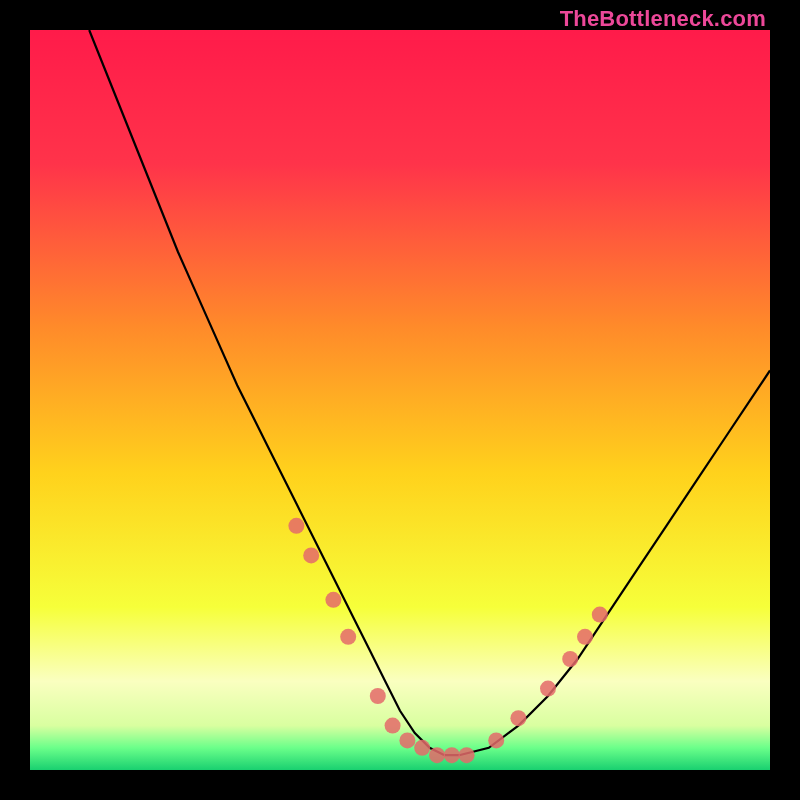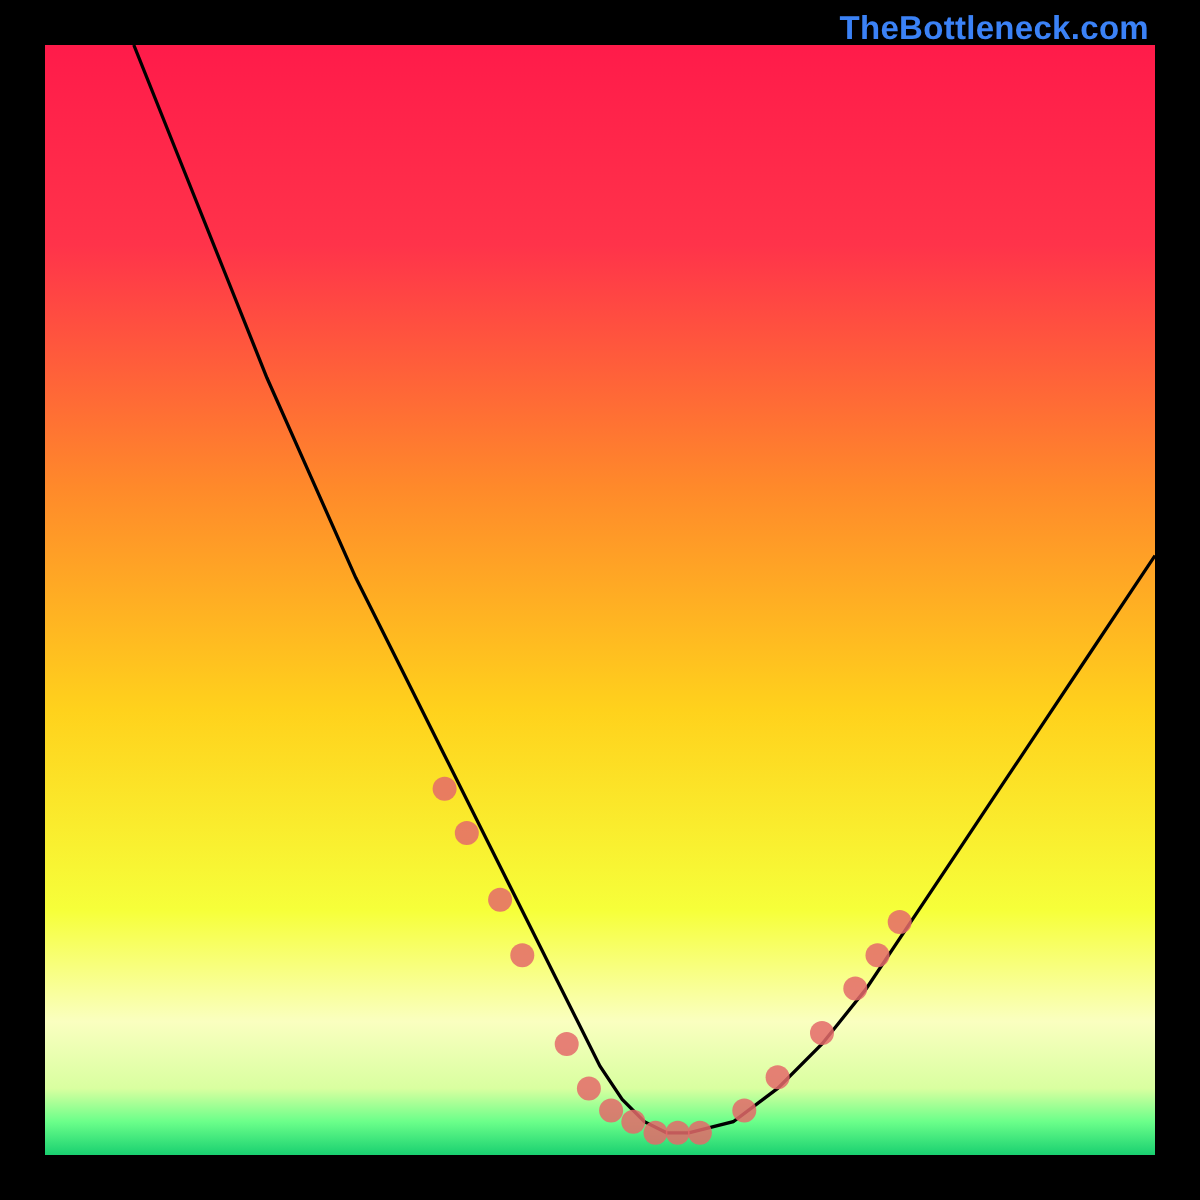--- a/index.html
+++ b/index.html
@@ -36,21 +36,21 @@
     position: absolute;
     left: 0;
     top: 0;
     width: 100%;
     height: 100%;
   }
   .watermark {
     position: absolute;
     top: 6px;
     right: 34px;
-    color: #3b82f6;
+    color: #ec4899;
     font-size: 22px;
     font-weight: 600;
     letter-spacing: 0.2px;
   }
 </style>
 </head>
 <body>
 
 <div class="stage">
 

